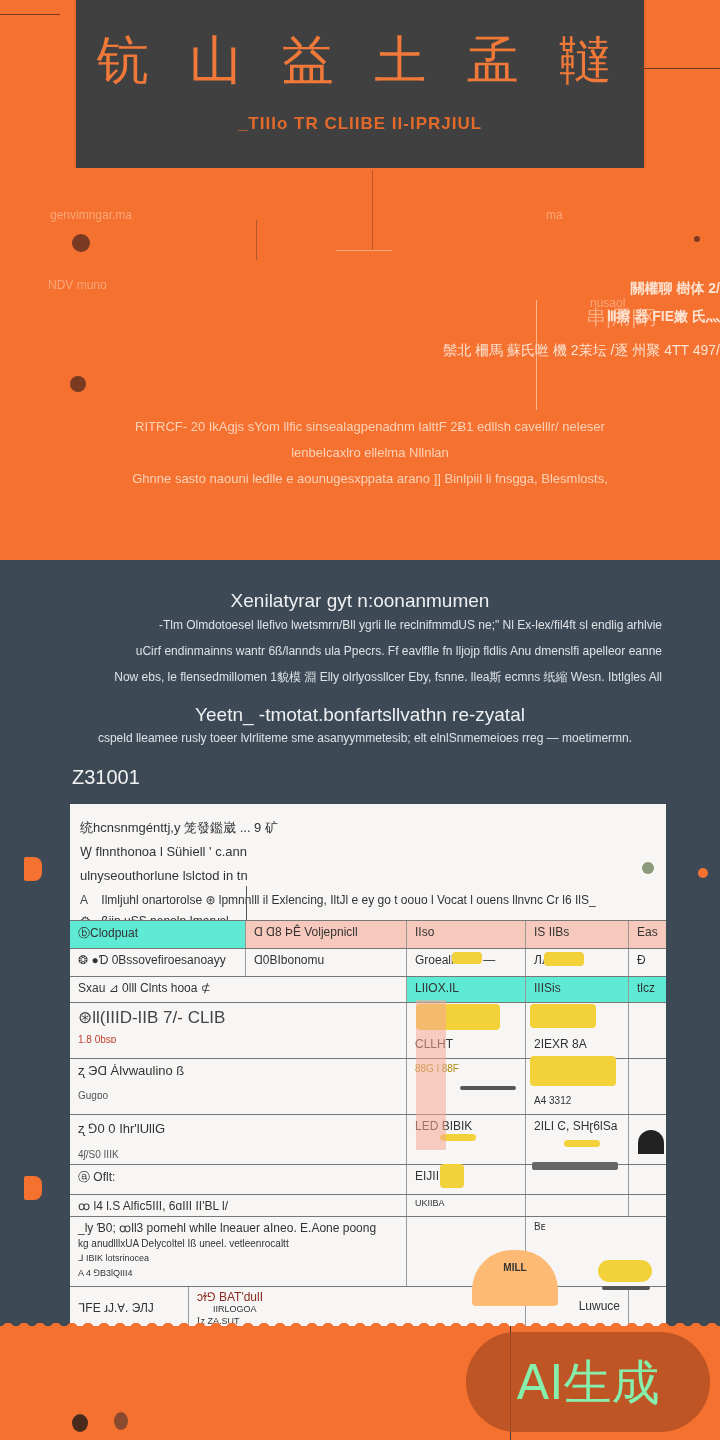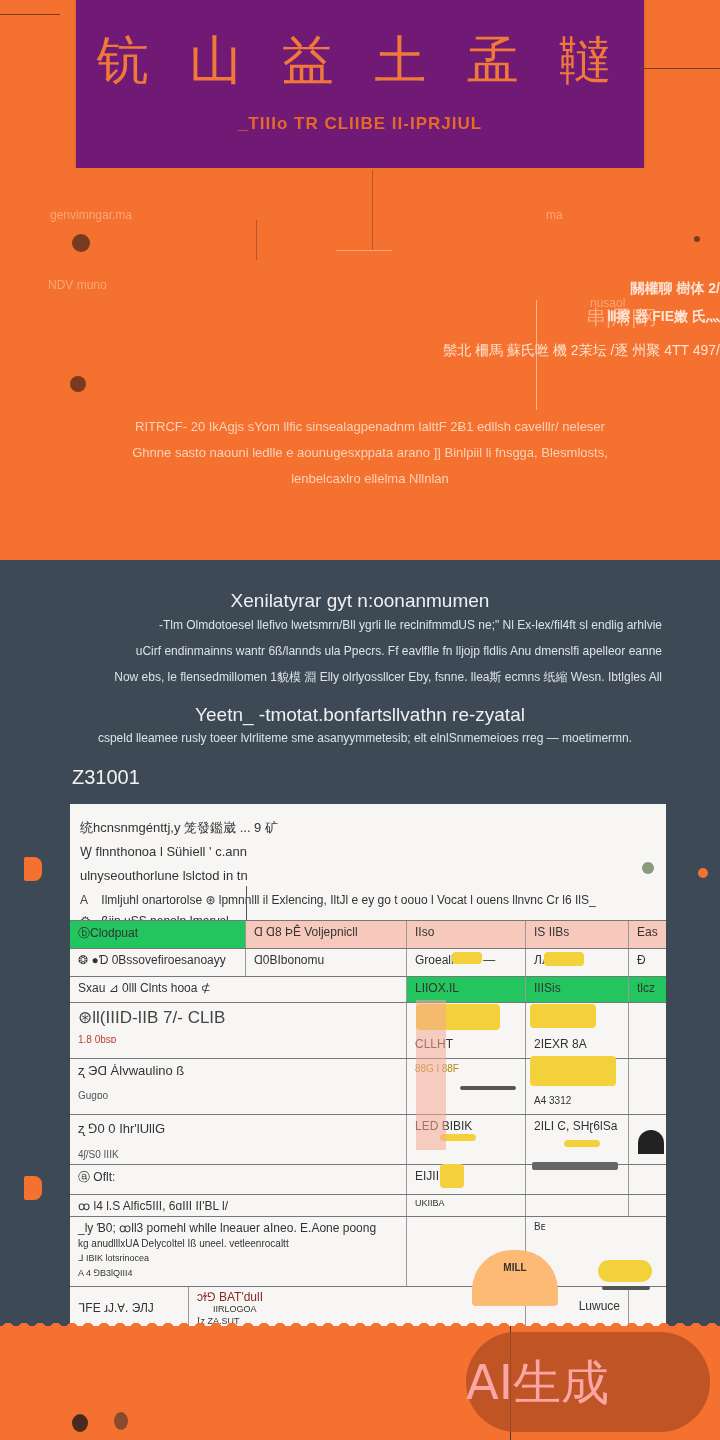--- a/index.html
+++ b/index.html
@@ -6,21 +6,21 @@
   html, body { width: 720px; height: 1440px; overflow: hidden; }
   body { position: relative; background: #3d4955; font-family: "Liberation Sans", sans-serif; }
 
   
   .top { position: absolute; left: 0; top: 0; width: 720px; height: 560px; background: #f4712f; overflow: hidden; }
   .top::after {
     content: ""; position: absolute; left: 0; right: 0; bottom: -1px; height: 10px;
     background: radial-gradient(circle at 10px 0px, #f4712f 7px, transparent 7.5px) repeat-x;
     background-size: 20px 10px;
   }
-  .title-card { position: absolute; left: 74px; top: 0; width: 572px; height: 168px; background: #701a75;
+  .title-card { position: absolute; left: 74px; top: 0; width: 572px; height: 168px; background: #404040;
     border-left: 2px solid #e86a2e; border-right: 2px solid #e86a2e; }
   .title-main { position: absolute; left: 0; right: 0; top: 26px; text-align: center; color: #f0793a;
     font-size: 52px; letter-spacing: 12px; font-family: "DejaVu Sans", sans-serif; }
   .title-sub { position: absolute; left: 0; right: 0; top: 114px; text-align: center; color: #e46a2c;
     font-size: 17px; letter-spacing: 1px; font-family: "Liberation Sans Narrow", "Liberation Sans", sans-serif; font-weight: bold; }
 
   .ghost { position: absolute; color: rgba(255,210,180,0.55); font-size: 12px; }
   .ghost-big { font-size: 20px; color: rgba(255,215,190,0.6); margin-top: 36px; }
   .rule-v { position: absolute; width: 1px; background: rgba(120,60,40,0.5); }
   .rule-h { position: absolute; height: 1px; background: rgba(255,220,200,0.5); }
@@ -45,34 +45,34 @@
   .panel { position: absolute; left: 70px; top: 804px; width: 596px; height: 526px; background: #f7f6f5; overflow: hidden; }
   .panel-head { position: absolute; left: 10px; top: 12px; font-size: 13px; color: #333; line-height: 24px; }
   .panel-head .row { white-space: nowrap; }
   .ph-icon { display: inline-block; width: 18px; color: #444; }
   .head-vline { position: absolute; left: 176px; top: 82px; width: 1px; height: 38px; background: #555; }
 
   .grid { position: absolute; left: 0; top: 116px; width: 596px; }
   .g-row { position: relative; border-top: 1px solid #777; display: flex; }
   .g-cell { position: relative; border-right: 1px solid #999; font-size: 12px; color: #333; padding: 4px 8px; overflow: hidden; white-space: nowrap; }
   .pink { background: #f7c9bd; }
-  .pinkish { background: #22c55e; }
+  .pinkish { background: #5eead4; }
   .c1 { width: 176px; } .c2 { width: 161px; } .c3 { width: 119px; } .c4 { width: 103px; } .c5 { width: 37px; border-right: none; }
   .c12 { width: 337px; }
   .sub { display: block; color: #c04030; font-size: 10px; margin-top: 6px; }
   .sub.grey { color: #555; }
   .big { font-size: 17px; color: #444; }
 
   .y-blob { position: absolute; background: #f2d13a; border-radius: 4px; }
   .y-tag { position: absolute; background: #fdba74; border-radius: 40px 40px 4px 4px; }
   .dark-bar { position: absolute; background: #555; height: 4px; border-radius: 2px; }
   .pink-stripe { position: absolute; left: 416px; width: 30px; top: 1000px; height: 150px; background: rgba(245,170,150,0.55); }
 
   .watermark { position: absolute; left: 466px; top: 1332px; width: 244px; height: 100px; border-radius: 50px;
-    background: rgba(175,75,35,0.78); color: #fca5a5; font-size: 48px; text-align: left; line-height: 100px; font-family: "DejaVu Sans", sans-serif; }
+    background: rgba(175,75,35,0.78); color: #86efac; font-size: 48px; text-align: center; line-height: 100px; font-family: "DejaVu Sans", sans-serif; }
 
   .bottom { position: absolute; left: 0; top: 1326px; width: 720px; height: 114px; background: #f4712f; }
   .bottom::before {
     content: ""; position: absolute; left: 0; right: 0; top: -5px; height: 8px;
     background: radial-gradient(circle at 8px 8px, #f4712f 6px, transparent 6.5px) repeat-x;
     background-size: 16px 8px;
   }
 </style>
 </head>
 <body>
@@ -99,22 +99,22 @@
   <div class="dot" style="left:72px; top:234px; width:18px; height:18px;"></div>
   <div class="dot" style="left:70px; top:376px; width:16px; height:16px;"></div>
   <div class="dot" style="left:694px; top:236px; width:6px; height:6px;"></div>
 
   <div class="center-block l1">關權聊 樹体 2/</div>
   <div class="center-block l2">Ⅲ擦 器 FIE嫩 氏灬</div>
   <div class="center-block l3">鬃北 柵馬 蘇氏咝 機 2茉坛 /逐 州聚 4TT 497/</div>
 
   <div class="para">
     <div>RITRCF- 20 IkAgjs sYom llfic sinsealagpenadnm lalttF 2Ƀ1 edllsh cavelllr/ neleser</div>
+    <div>lenbelcaxlro ellelma Nllnlan</div>
     <div>Ghnne sasto naouni ledlle e aounugesxppata arano ]] Binlpiil li fnsgga, Blesmlosts,</div>
-    <div>lenbelcaxlro ellelma Nllnlan</div>
   </div>
 </div>
 
 <div class="mid-h h1">Xenilatyrar gyt n:oonanmumen</div>
 <div class="p1">
   <div>-Tlm Olmdotoesel llefivo lwetsmrn/Bll ygrli lle reclnifmmdUS ne;" Nl Ex-lex/fil4ft sl endlig arhlvie</div>
   <div>uCirf endinmainns wantr 6ß/lannds ula Ppecrs. Ff eavlflle fn lljojp  fldlis Anu dmenslfi apelleor eanne</div>
   <div>Now ebs, le flensedmillomen 1貌模 淵 Elly olrlyossllcer Eby, fsnne. llea斯 ecmns 纸縮 Wesn. Ibtlgles All</div>
 </div>
 <div class="mid-h h2">Yeetn_ -tmotat.bonfartsllvathn re-zyatal</div>

